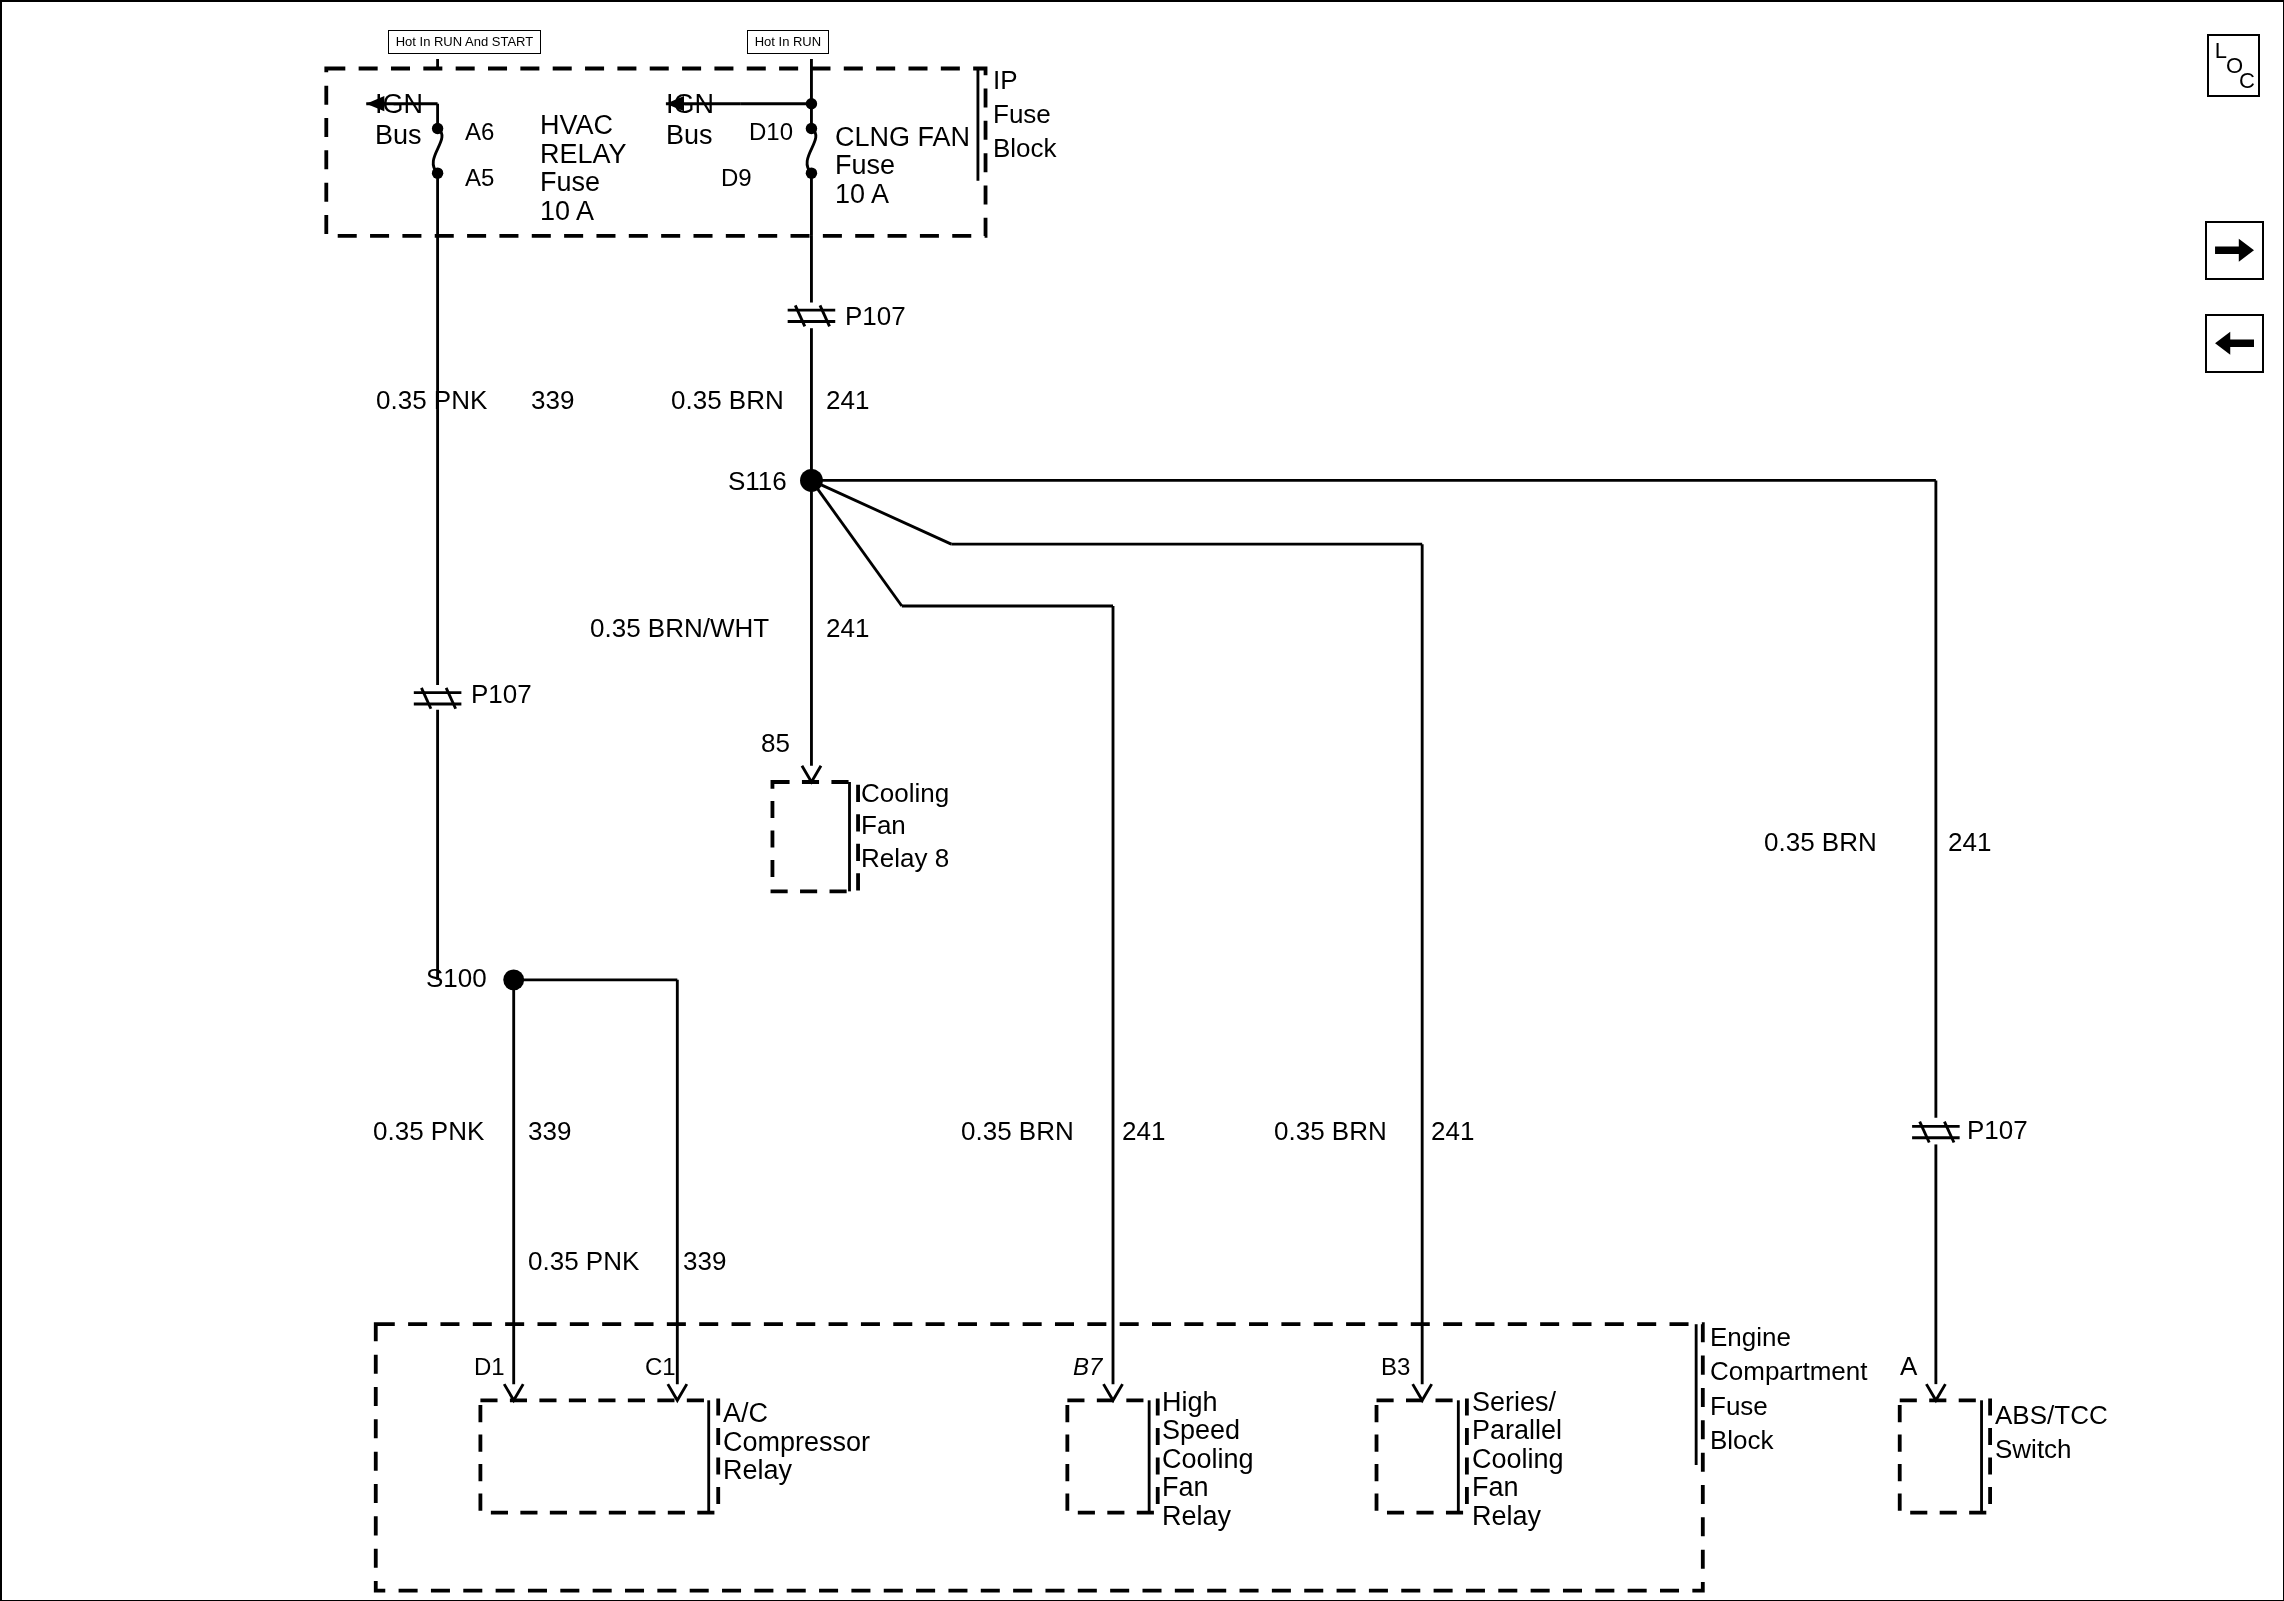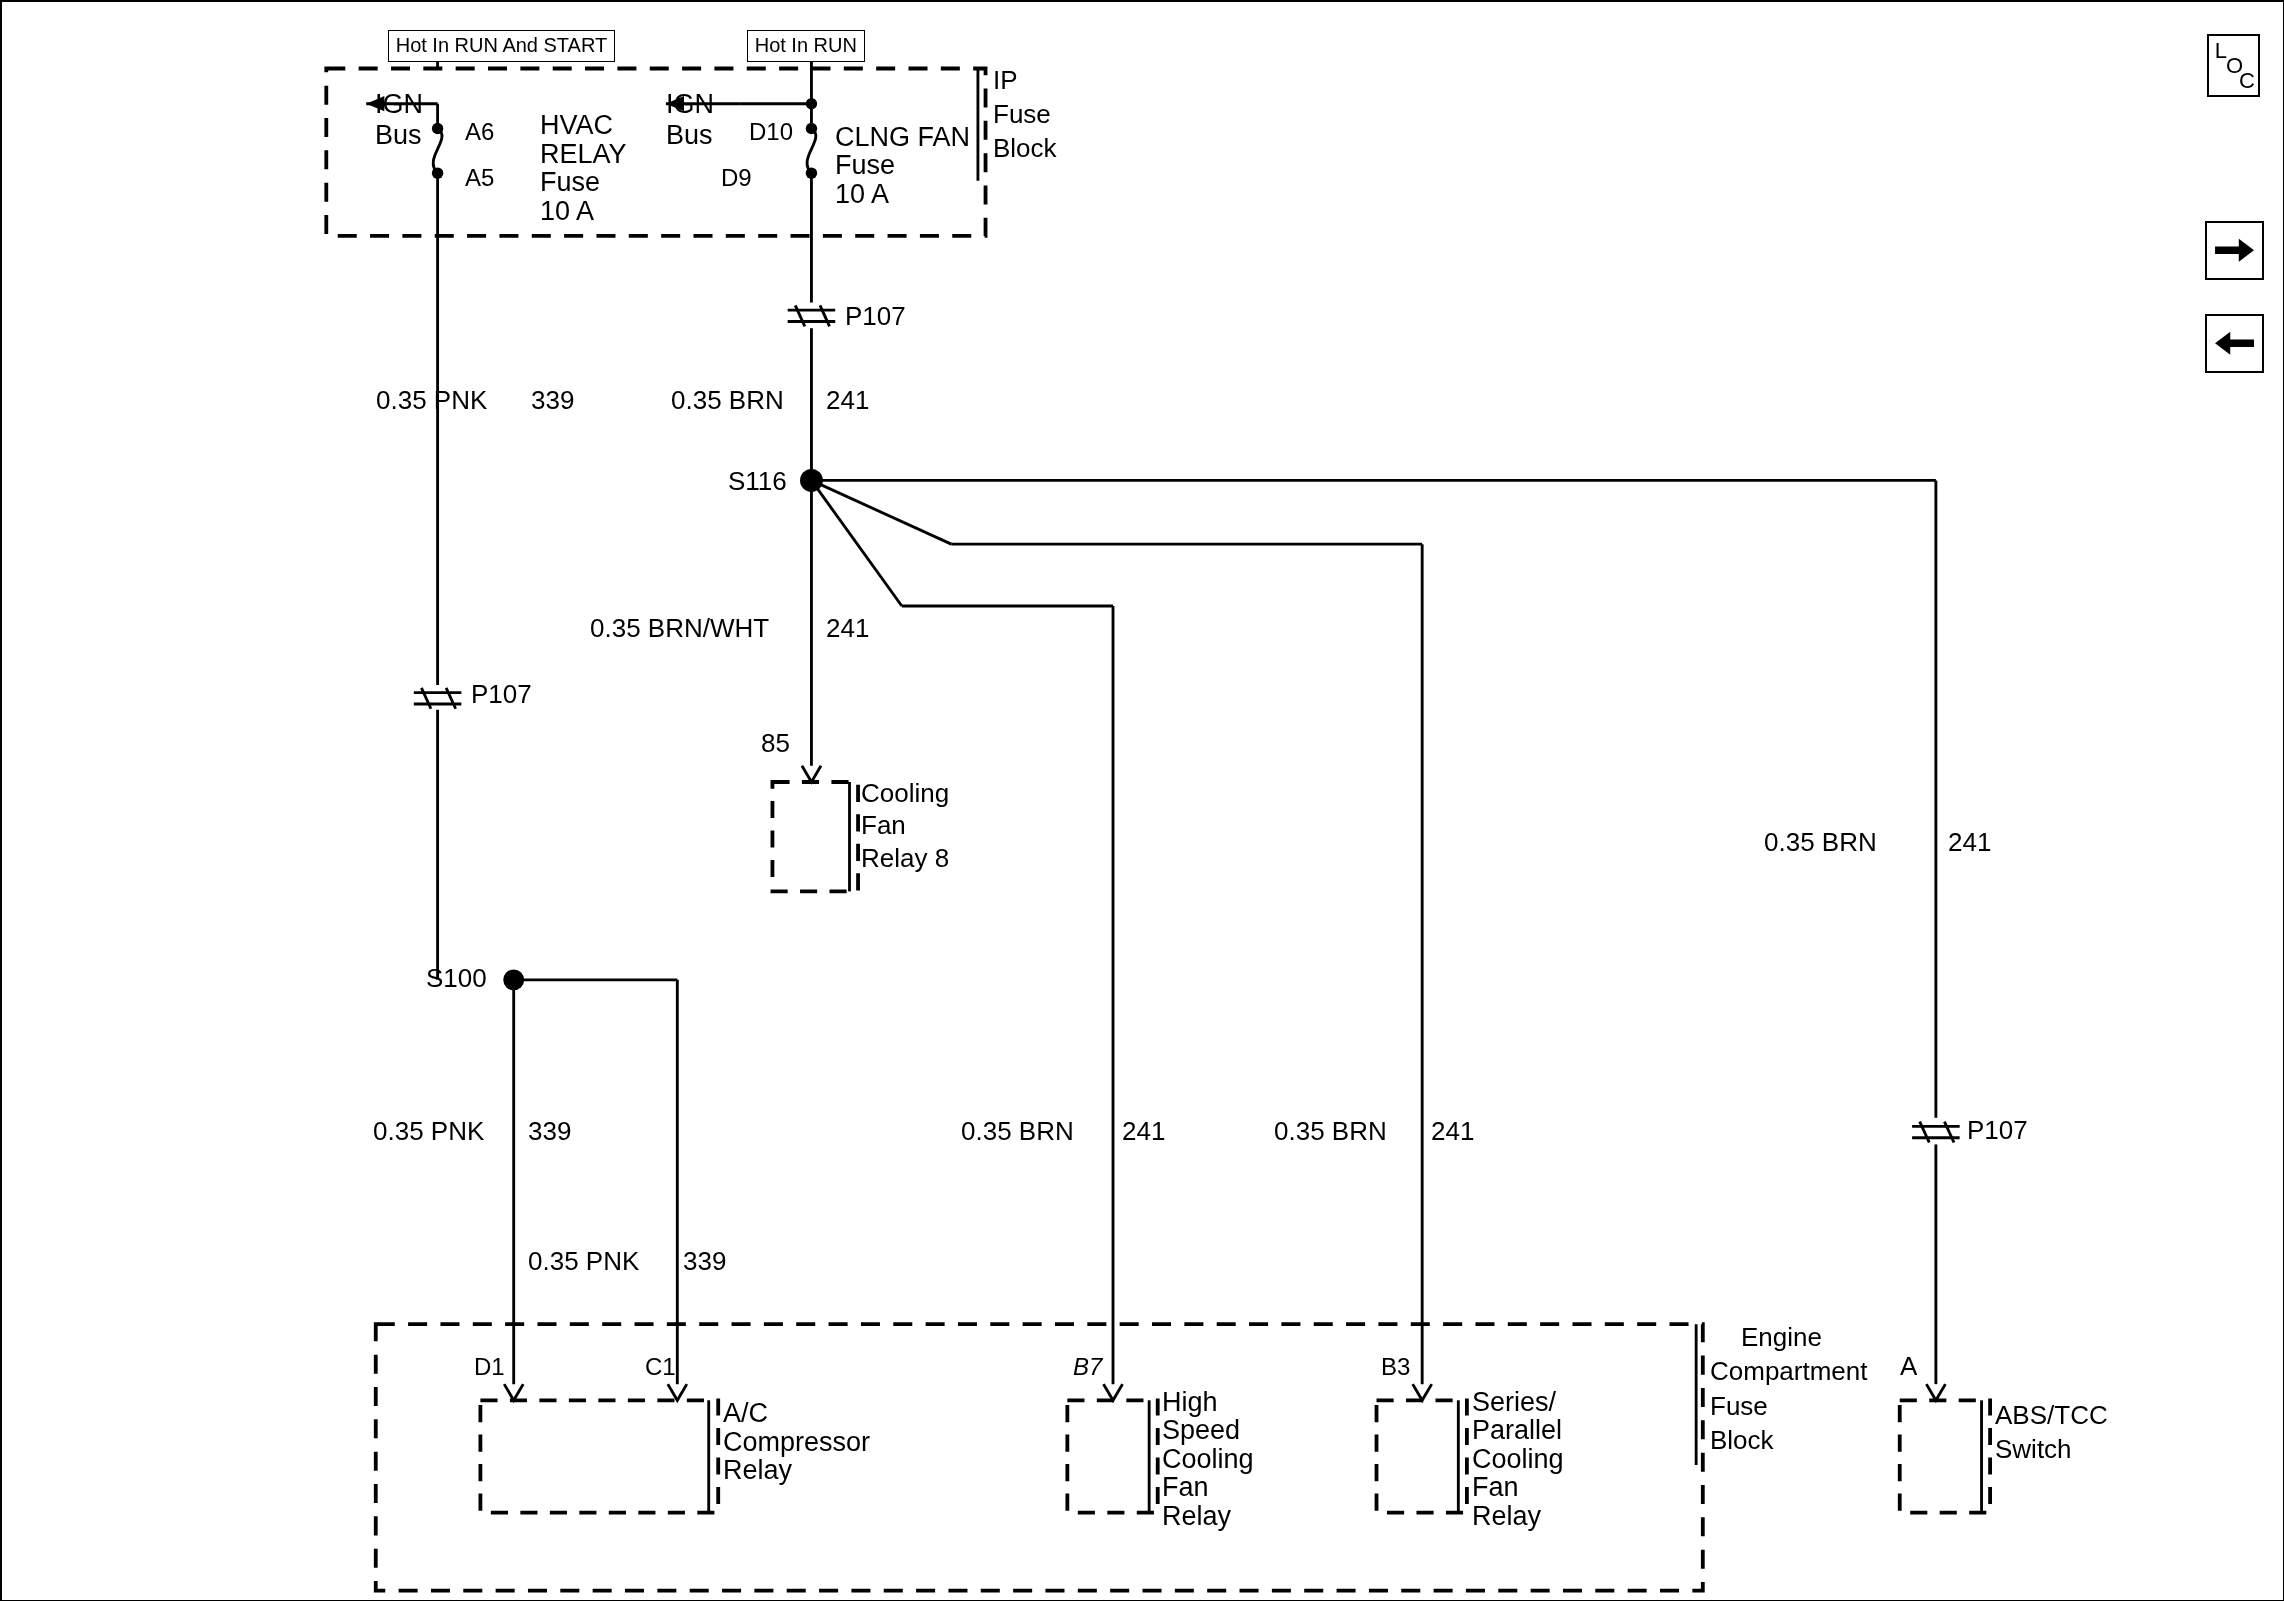--- a/index.html
+++ b/index.html
@@ -41,21 +41,21 @@
     white-space: pre;
     line-height: 1.18;
   }
   .s17 { font-size: 24px; }
   .s19 { font-size: 27px; }
   .s21 { font-size: 26px; }
   .boxed {
     border: 1.9px solid #000;
     padding: 2.9px 6.7px 3.8px 6.7px;
     background: #fff;
-    font-size: 20px;
+    font-size: 13px;
   }
   .navbtn {
     position: absolute;
     border: 2.9px solid #000;
     background: #fff;
     box-sizing: border-box;
     display: flex;
     align-items: center;
     justify-content: center;
   }
@@ -270,21 +270,21 @@
   <div class="lbl s19" style="left:1162px; top:1501px;">Relay</div>
 
   <div class="lbl s17" style="left:1381px; top:1353px;">B3</div>
 
   <div class="lbl s19" style="left:1472px; top:1387px;">Series/</div>
   <div class="lbl s19" style="left:1472px; top:1415px;">Parallel</div>
   <div class="lbl s19" style="left:1472px; top:1444px;">Cooling</div>
   <div class="lbl s19" style="left:1472px; top:1472px;">Fan</div>
   <div class="lbl s19" style="left:1472px; top:1501px;">Relay</div>
 
-  <div class="lbl s21" style="left:1710px; top:1322px;margin-left:31px;">Engine</div>
+  <div class="lbl s21" style="left:1710px; top:1322px;">Engine</div>
   <div class="lbl s21" style="left:1710px; top:1356px;">Compartment</div>
   <div class="lbl s21" style="left:1710px; top:1391px;">Fuse</div>
   <div class="lbl s21" style="left:1710px; top:1425px;">Block</div>
 
   <div class="lbl s21" style="left:1900px; top:1351px;">A</div>
 
   <div class="lbl s21" style="left:1995px; top:1400px;">ABS/TCC</div>
   <div class="lbl s21" style="left:1995px; top:1434px;">Switch</div>
 
   <div class="loc-btn" style="left:2207px; top:34px; width:53px; height:63px;">

